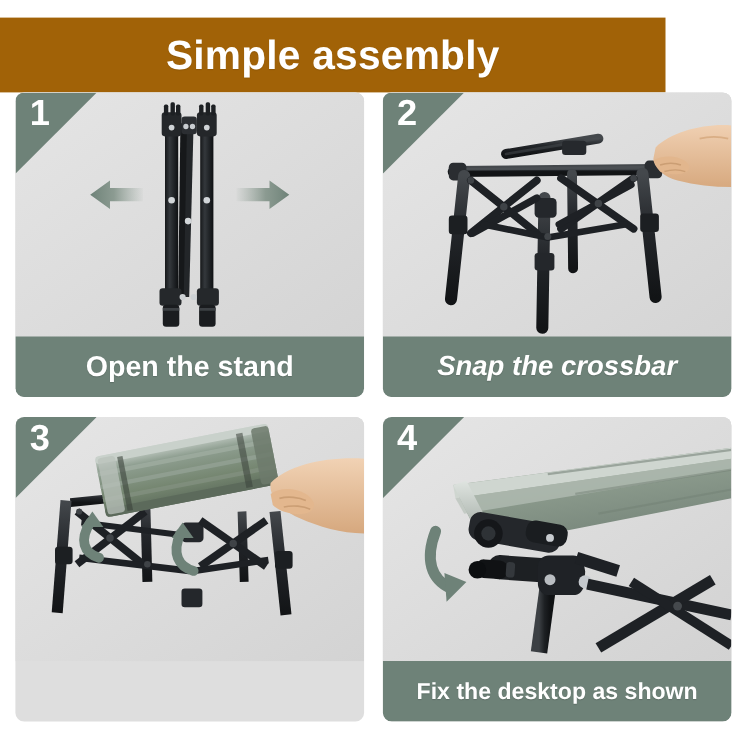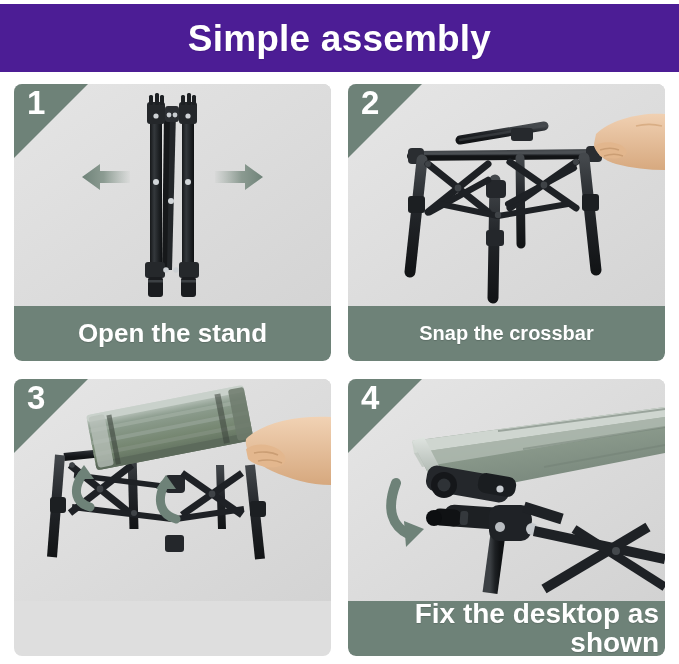--- a/index.html
+++ b/index.html
@@ -16,24 +16,24 @@
   .infographic {
     position: relative;
     width: 679px;
     height: 664px;
     background: #ffffff;
   }
 
   
   .header-bar {
     position: absolute;
-    left: 0; top: 4px;
-    width: 679px;
+    left: 0; top: 16px;
+    width: 605px;
     height: 68px;
-    background: #4c1d95;
+    background: #a16207;
     display: flex;
     align-items: center;
     justify-content: center;
   }
   .header-title {
     color: #ffffff;
     font-size: 37px;
     font-weight: bold;
     letter-spacing: 0.2px;
     line-height: 1;
@@ -93,32 +93,32 @@
   
   .caption-bar {
     position: absolute;
     left: 0; right: 0; bottom: 0;
     height: 55px;
     background: #6e8278;
     border-radius: 0 0 8px 8px;
     display: flex;
     align-items: center;
     justify-content: center;
-    text-align: right;
+    text-align: left;
     padding: 0 6px;
   }
   .caption-text {
     color: #ffffff;
     font-size: 26px;
     font-weight: bold;
     line-height: 1.02;
     text-shadow: 0 1px 1px rgba(0,0,0,0.15);
   }
-  .caption-bar.two-line .caption-text { font-size: 20px; }
-  .caption-bar.wide .caption-text { font-size: 28px; }
+  .caption-bar.two-line .caption-text { font-size: 25px; font-style: italic; }
+  .caption-bar.wide .caption-text { font-size: 21px; }
 
   .photo-svg { display: block; width: 100%; height: 100%; }
 </style>
 </head>
 <body>
 
 <div class="infographic">
 
   <div class="header-bar">
     <div class="header-title">Simple assembly</div>

